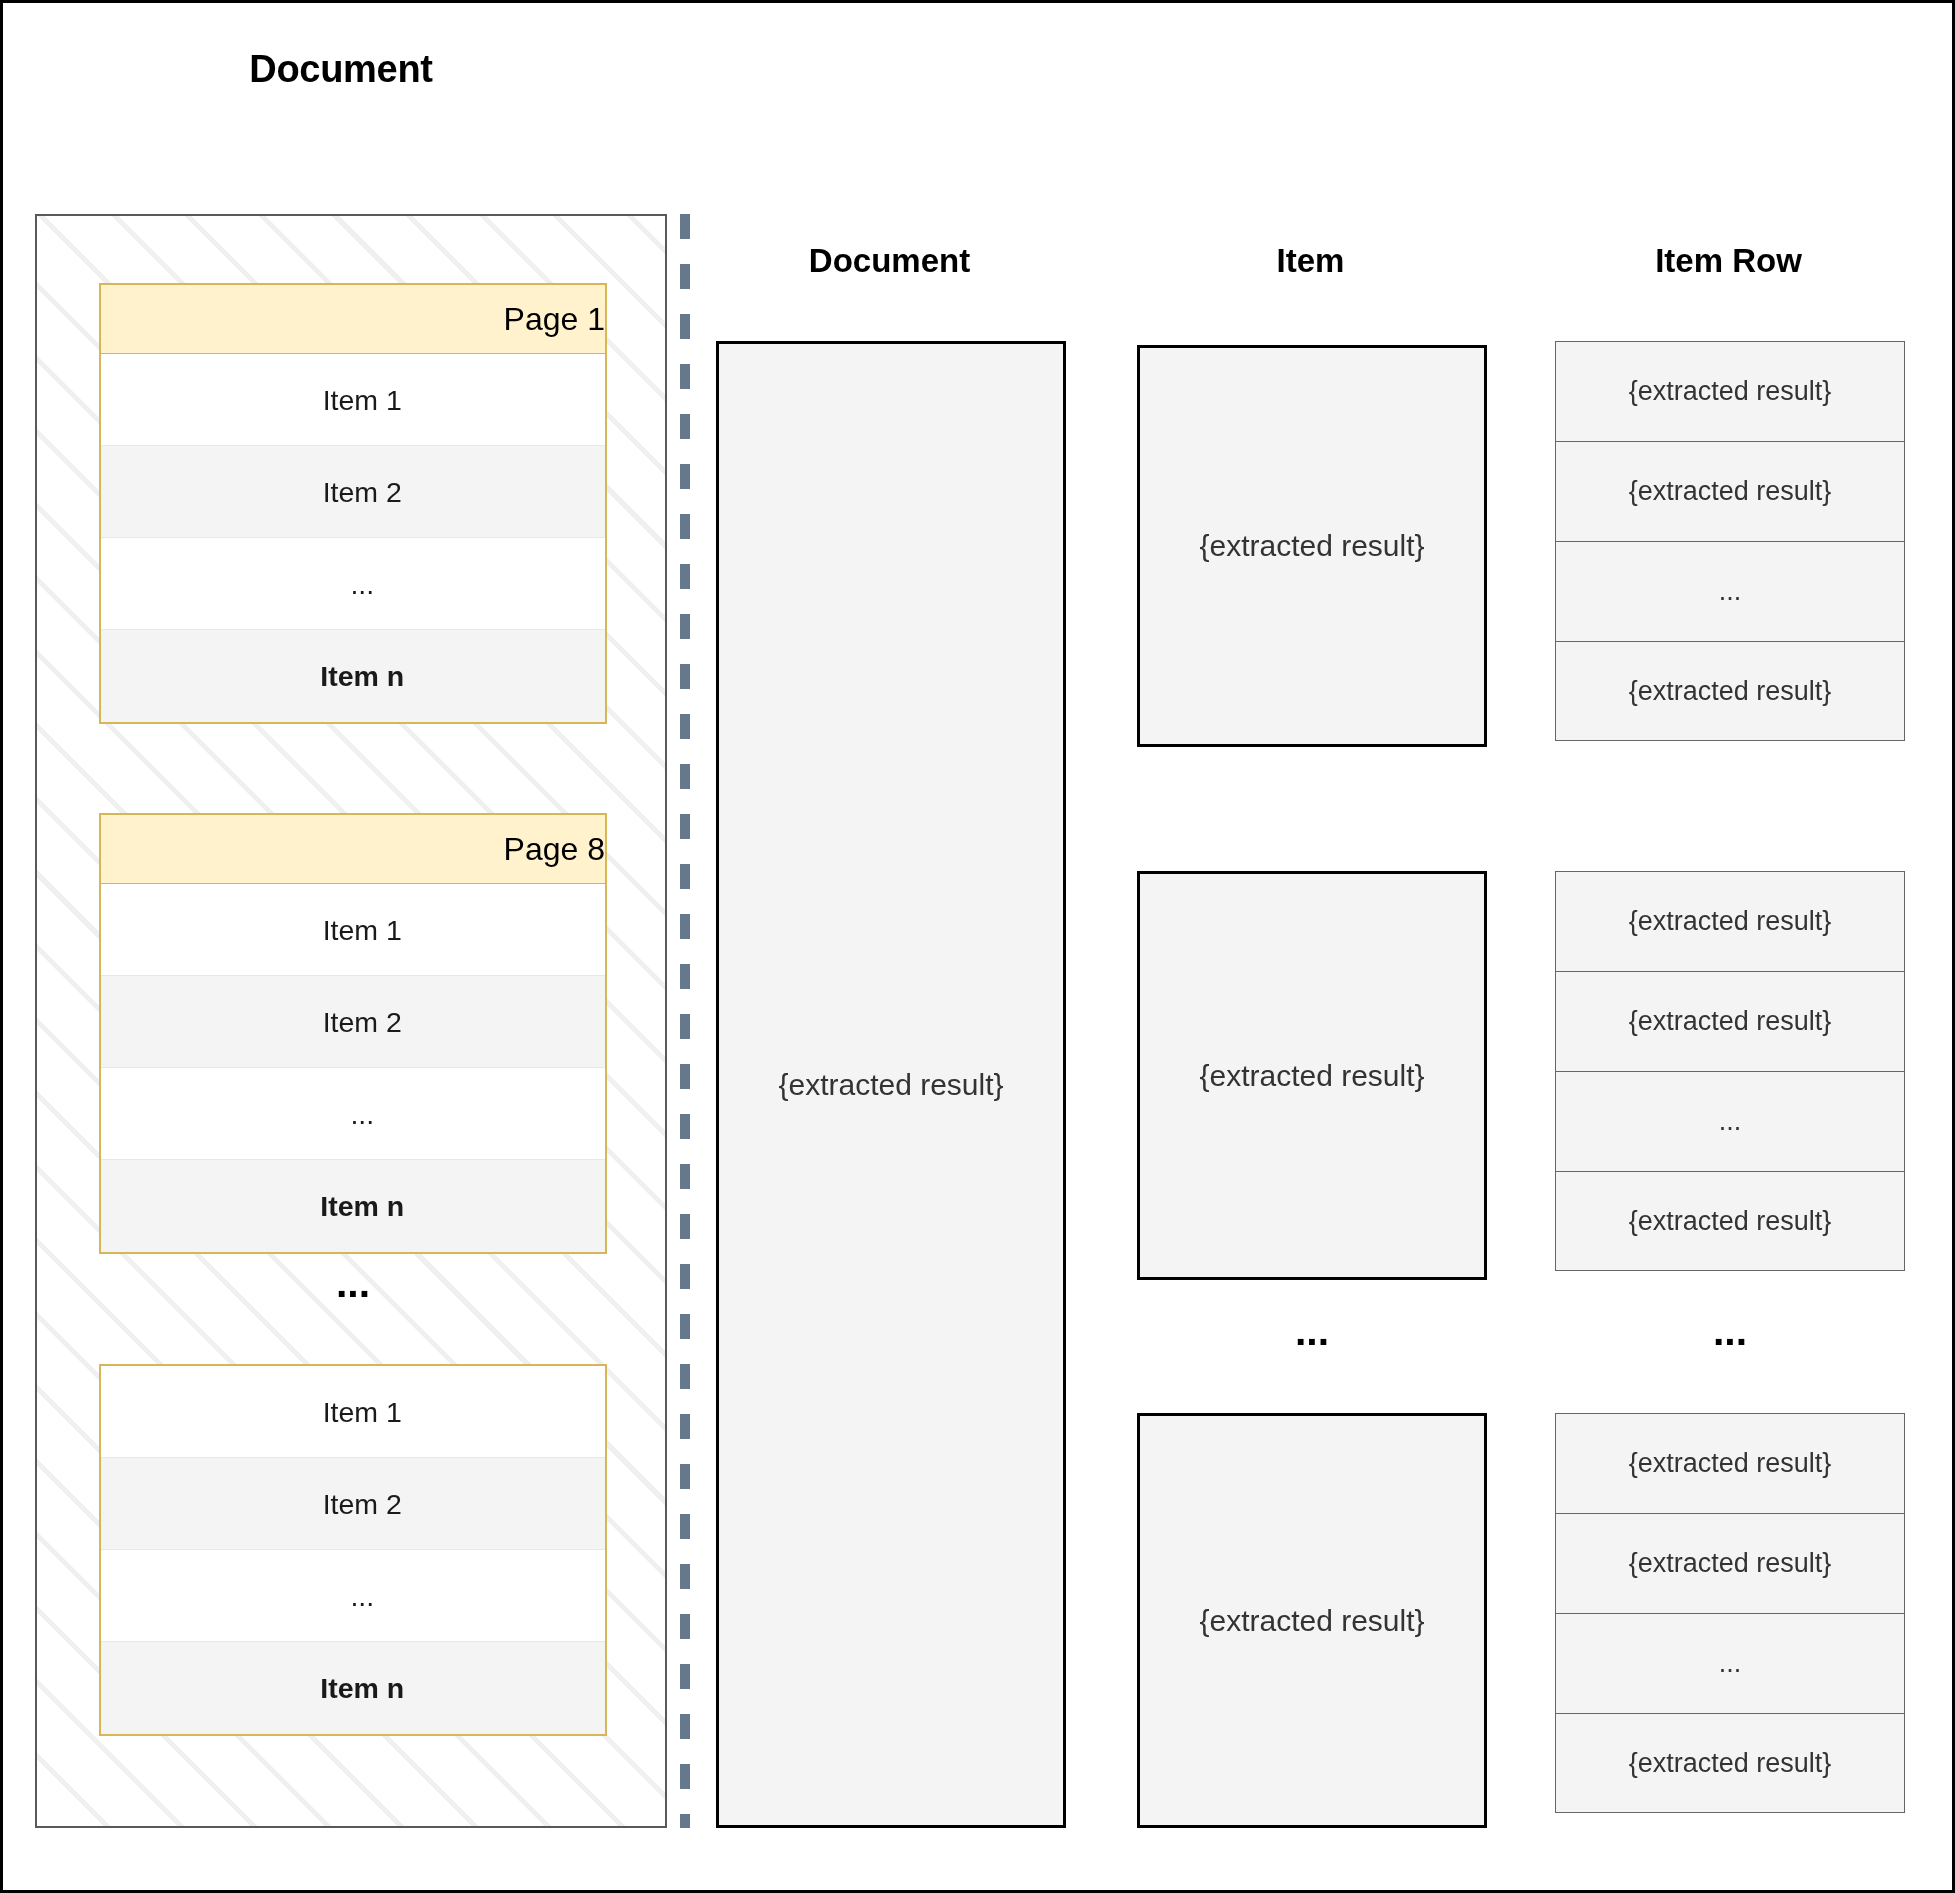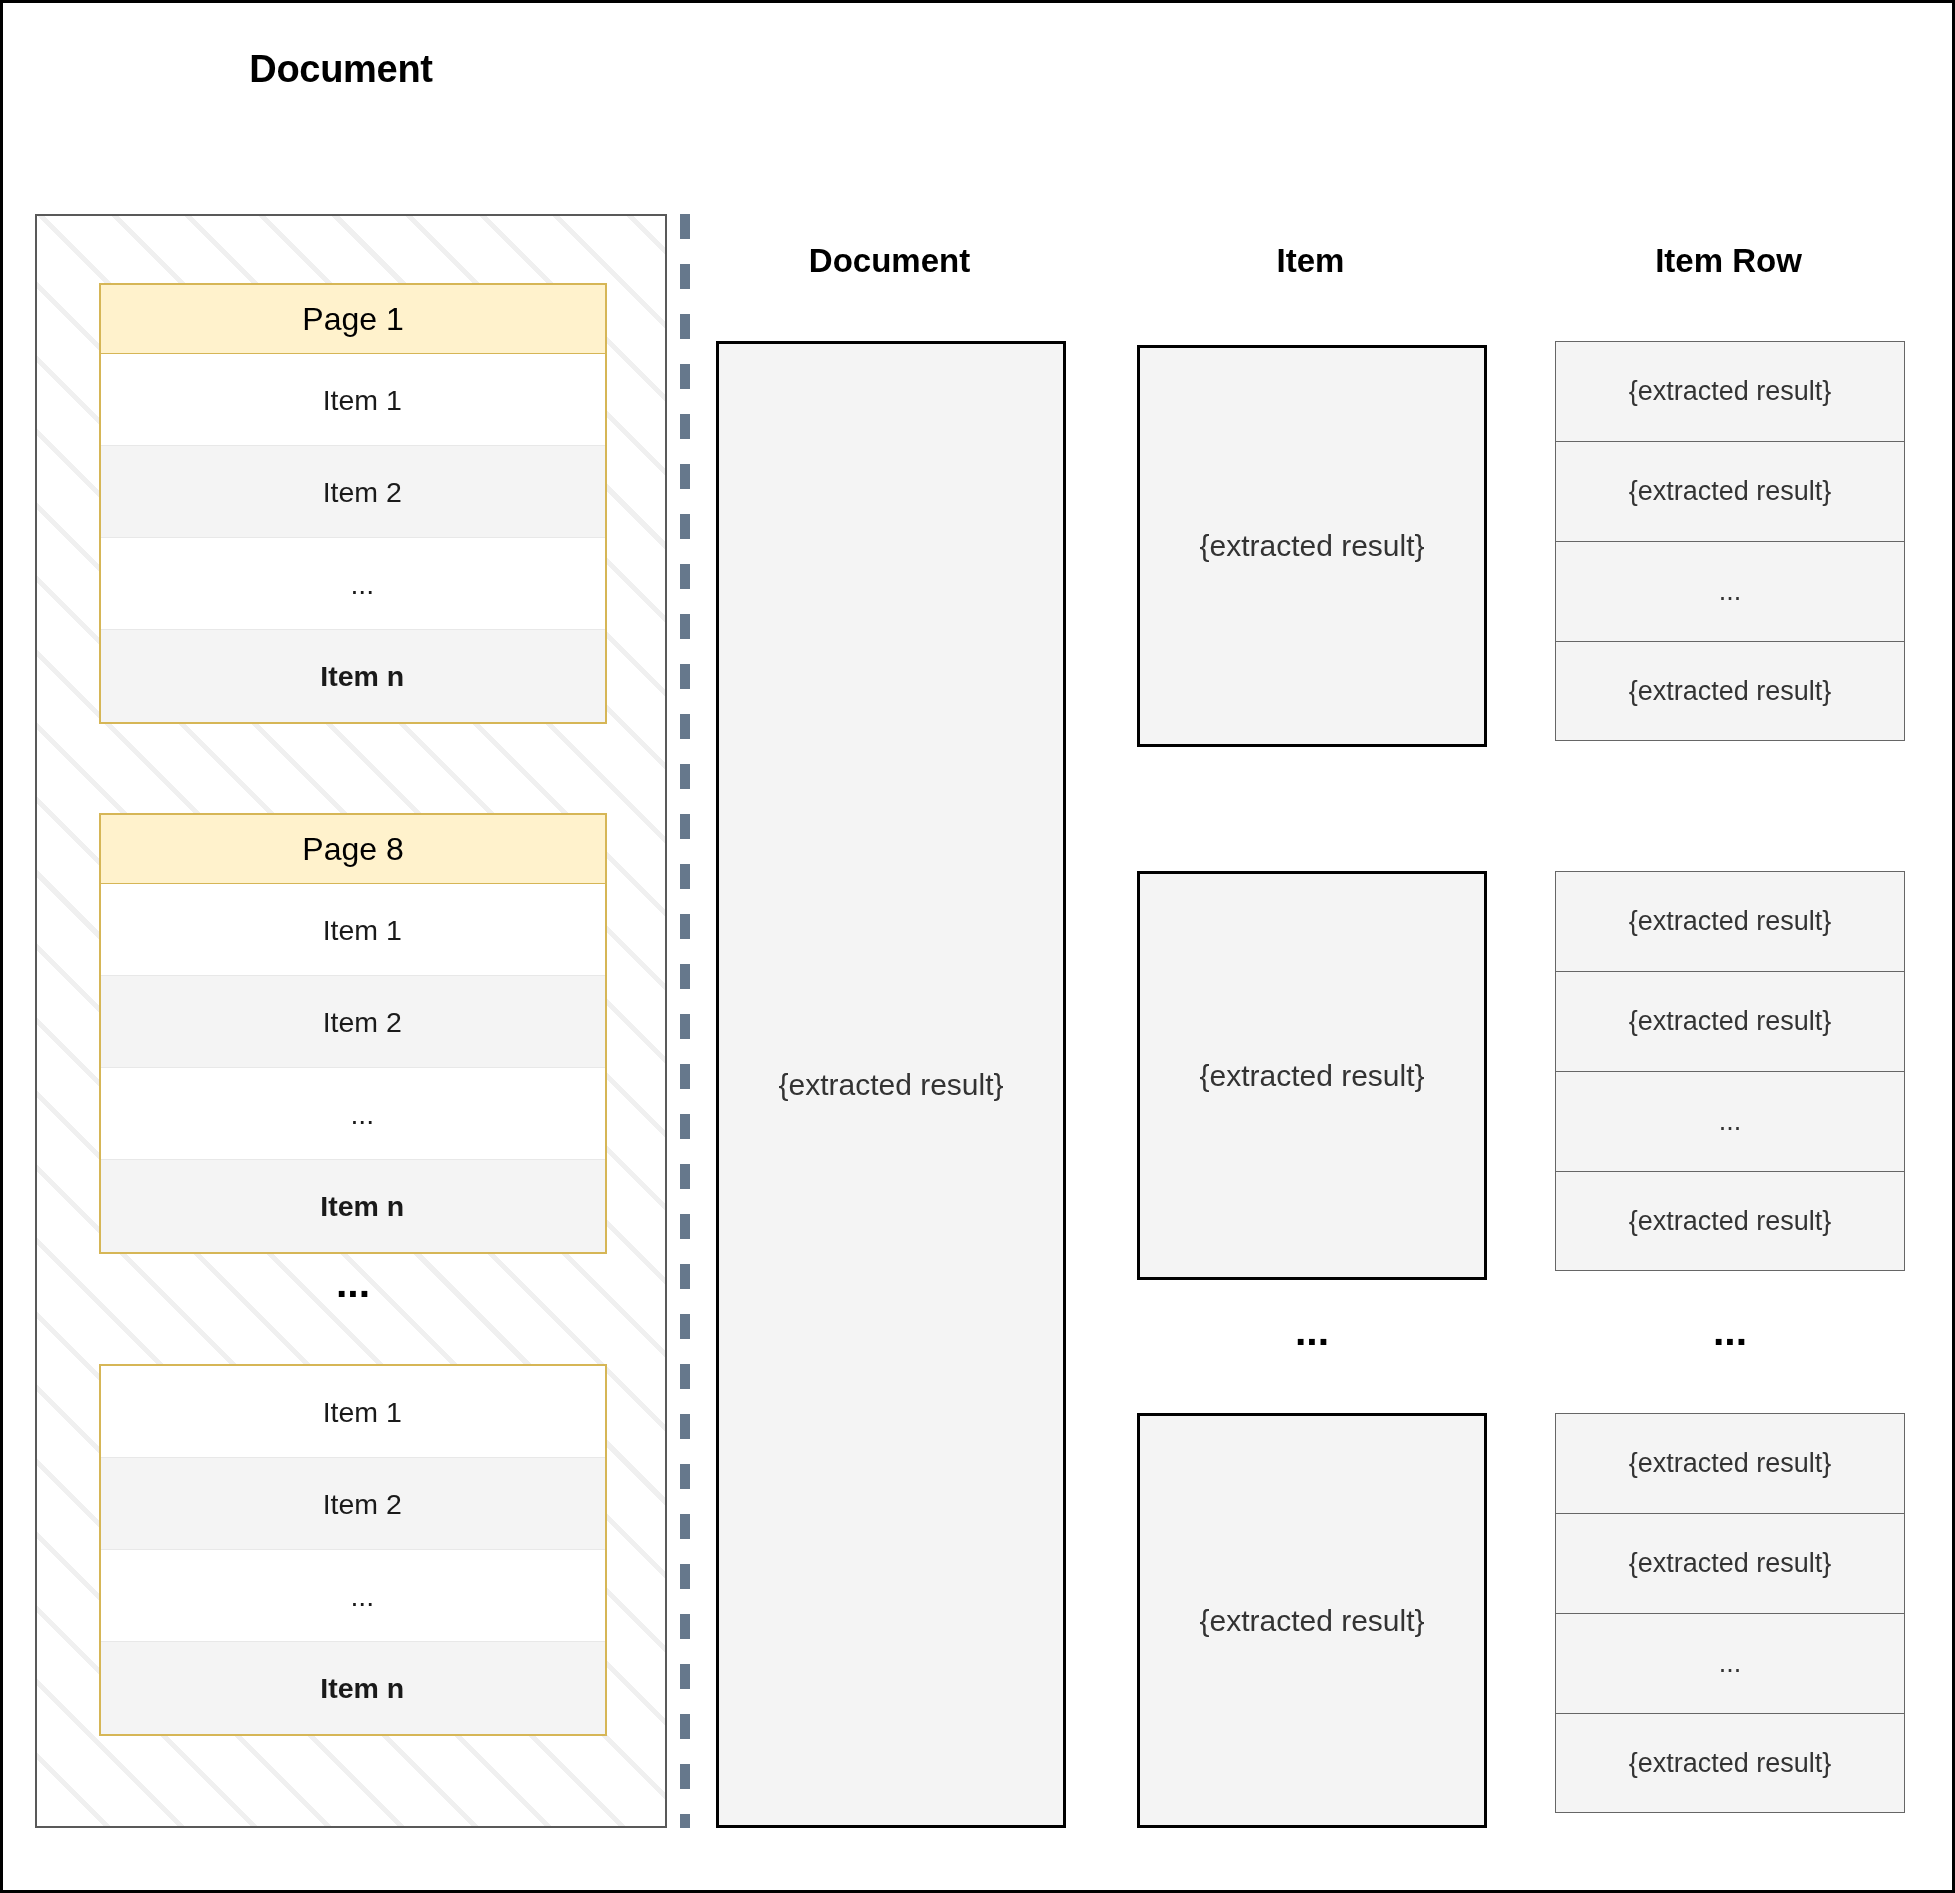--- a/index.html
+++ b/index.html
@@ -64,21 +64,21 @@
   }
   #page-card-0 { top: 67px; }
   #page-card-1 { top: 597px; }
   #page-card-2 { top: 1148px; }
 
   .page-header {
     height: 69px;
     line-height: 69px;
     background: #fff2cc;
     border-bottom: 1.9px solid #d6b656;
-    text-align: center;
+    text-align: right;
     font-size: 32px;
     color: #000000;
     box-sizing: border-box;
   }
 
   .page-items { display: block; }
 
   .page-item {
     height: 92px;
     line-height: 92px;

